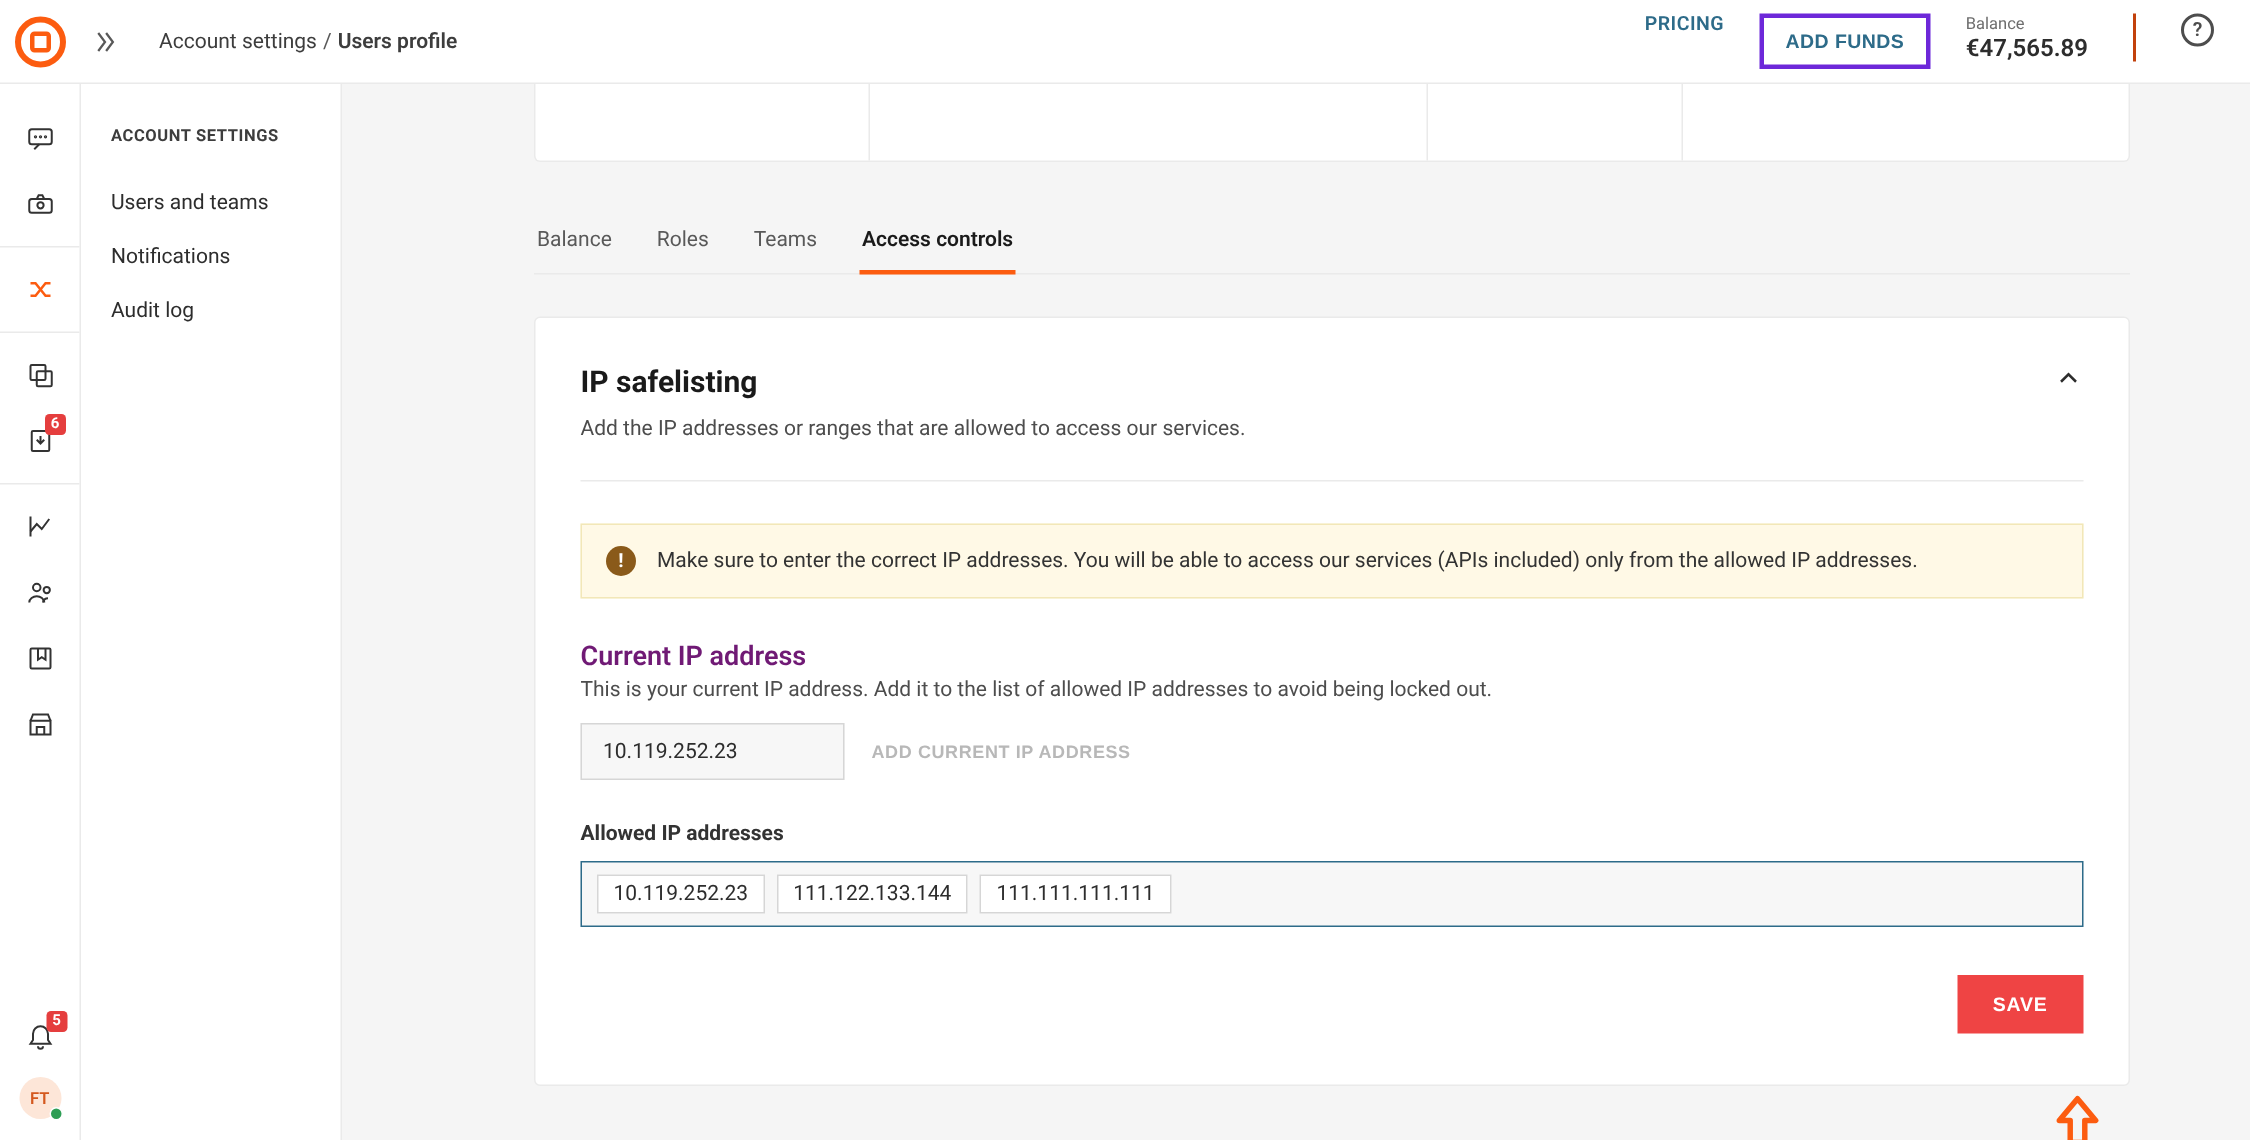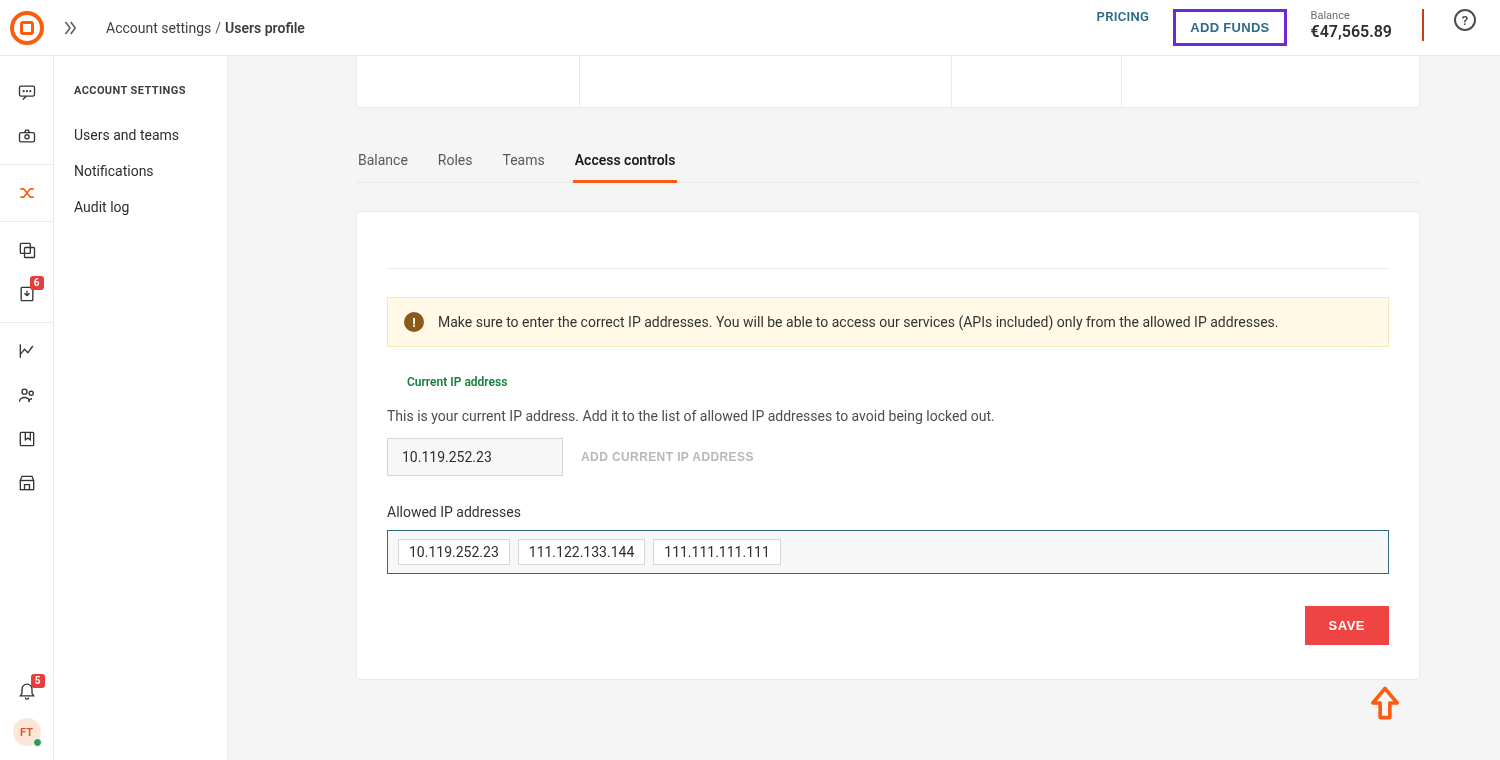--- a/index.html
+++ b/index.html
@@ -55,27 +55,27 @@
   .panel-head { display:flex; align-items:flex-start;}
   .panel-title { font-size:20px; font-weight:700; color:#1a1a1a;}
   .panel-sub { font-size:14px; color:#4d4d4d; margin-top:12px;}
   .collapse-icon { margin-left:auto; color:#2d2d2d; cursor:pointer;}
   .panel-divider { height:1px; background:#eaeaea; margin:26px 0 28px;}
 
   .alert-warning { background:#fff9e6; border:1px solid #f2e7b8; padding:14px 16px; display:flex; align-items:center; gap:14px; font-size:14px; color:#333;}
   .alert-warning .warn-icon{ width:20px; height:20px; border-radius:50%; background:#8a5a1a; color:#fff; display:flex; align-items:center; justify-content:center; font-size:13px; font-weight:700;}
 
   .field-block { margin-top:28px; }
-  .field-title { font-size:12px; font-weight:600; color:#15803d;margin-left:20px;}
-  .field-desc { font-size:14px; color:#4d4d4d; margin-top:19px;}
+  .field-title { font-size:18px; font-weight:600; color:#701a75;}
+  .field-desc { font-size:14px; color:#4d4d4d; margin-top:4px;}
   .ip-row { display:flex; align-items:center; gap:18px; margin-top:14px;}
   .ip-box { border:1px solid #d6d6d6; background:#f7f7f7; padding:10px 14px; font-size:14px; color:#2d2d2d; min-width:176px;}
   .add-ip-btn { border:none; background:none; color:#b8b8b8; font-size:12px; font-weight:700; letter-spacing:.4px; cursor:default;}
 
-  .allowed-title { font-size:14px; color:#333; margin-top:28px;}
+  .allowed-title { font-size:14px; color:#333; margin-top:28px;font-weight:bold;}
   .allowed-box { border:1px solid #2d6b89; background:#f7f7f7; padding:8px 10px; display:flex; gap:8px; margin-top:10px;}
   .ip-chip { border:1px solid #d6d6d6; background:#fff; padding:4px 10px; font-size:14px; color:#2d2d2d;}
 
   .save-row { display:flex; justify-content:flex-end; margin-top:32px;}
   .save-btn { background:#ef4444; color:#fff; border:none; font-size:13px; font-weight:700; letter-spacing:.5px; padding:12px 24px; cursor:pointer;}
   .arrow-marker{ display:flex; justify-content:flex-end; padding-right:20px; margin-top:6px;}
   .arrow-marker svg{ stroke:#fc5c10; fill:#fc5c10;}
 
 </style>
 </head>
@@ -217,20 +217,31 @@
   </div>
 
   <div class="tabs">
     <div class="tab">Balance</div>
     <div class="tab">Roles</div>
     <div class="tab">Teams</div>
     <div class="tab active">Access controls</div>
   </div>
 
   <div class="panel">
+    <div class="panel-head">
+      <div>
+        <div class="panel-title">IP safelisting</div>
+        <div class="panel-sub">Add the IP addresses or ranges that are allowed to access our services.</div>
+      </div>
+      <div class="collapse-icon">
+        <svg width="20" height="20" viewBox="0 0 24 24" fill="none" stroke="#2d2d2d" stroke-width="2">
+            <path d="M6 15l6-6 6 6"></path>
+          </svg>
+      </div>
+    </div>
     <div class="panel-divider"></div>
 
     <div class="alert-warning">
       <div class="warn-icon">
           <span>!</span>
         </div>
       <div>Make sure to enter the correct IP addresses. You will be able to access our services (APIs included) only from the allowed IP addresses.</div>
     </div>
 
     <div class="field-block">

